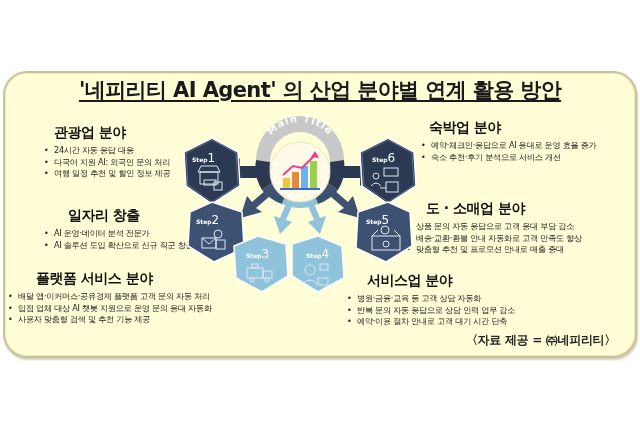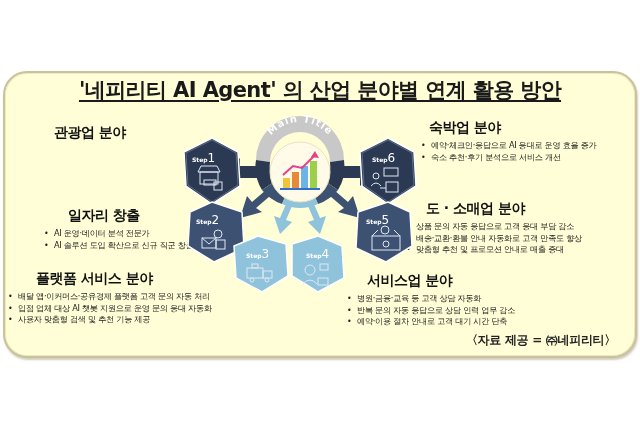--- a/index.html
+++ b/index.html
@@ -21,20 +21,25 @@
 </style>
 </head>
 <body>
 
 <div class="frame"></div>
 
 <div class="title"><span>'네피리티 AI Agent' 의 산업 분야별 연계 활용 방안</span></div>
 
 <div class="section" style="left:44px; top:124px;">
   <h3 style="margin-left:10px;">관광업 분야</h3>
+  <ul>
+    <li>24시간 자동  응답 대응</li>
+    <li>다국어 지원 AI: 외국인 문의 처리</li>
+    <li>여행 일정 추천 및 할인 정보 제공</li>
+  </ul>
 </div>
 
 <div class="section" style="left:44px; top:207px;">
   <h3 style="margin-left:24px;">일자리 창출</h3>
   <ul>
     <li>AI 운영·데이터 분석 전문가</li>
     <li>AI 솔루션 도입 확산으로 신규 직군 창출</li>
   </ul>
 </div>
 

